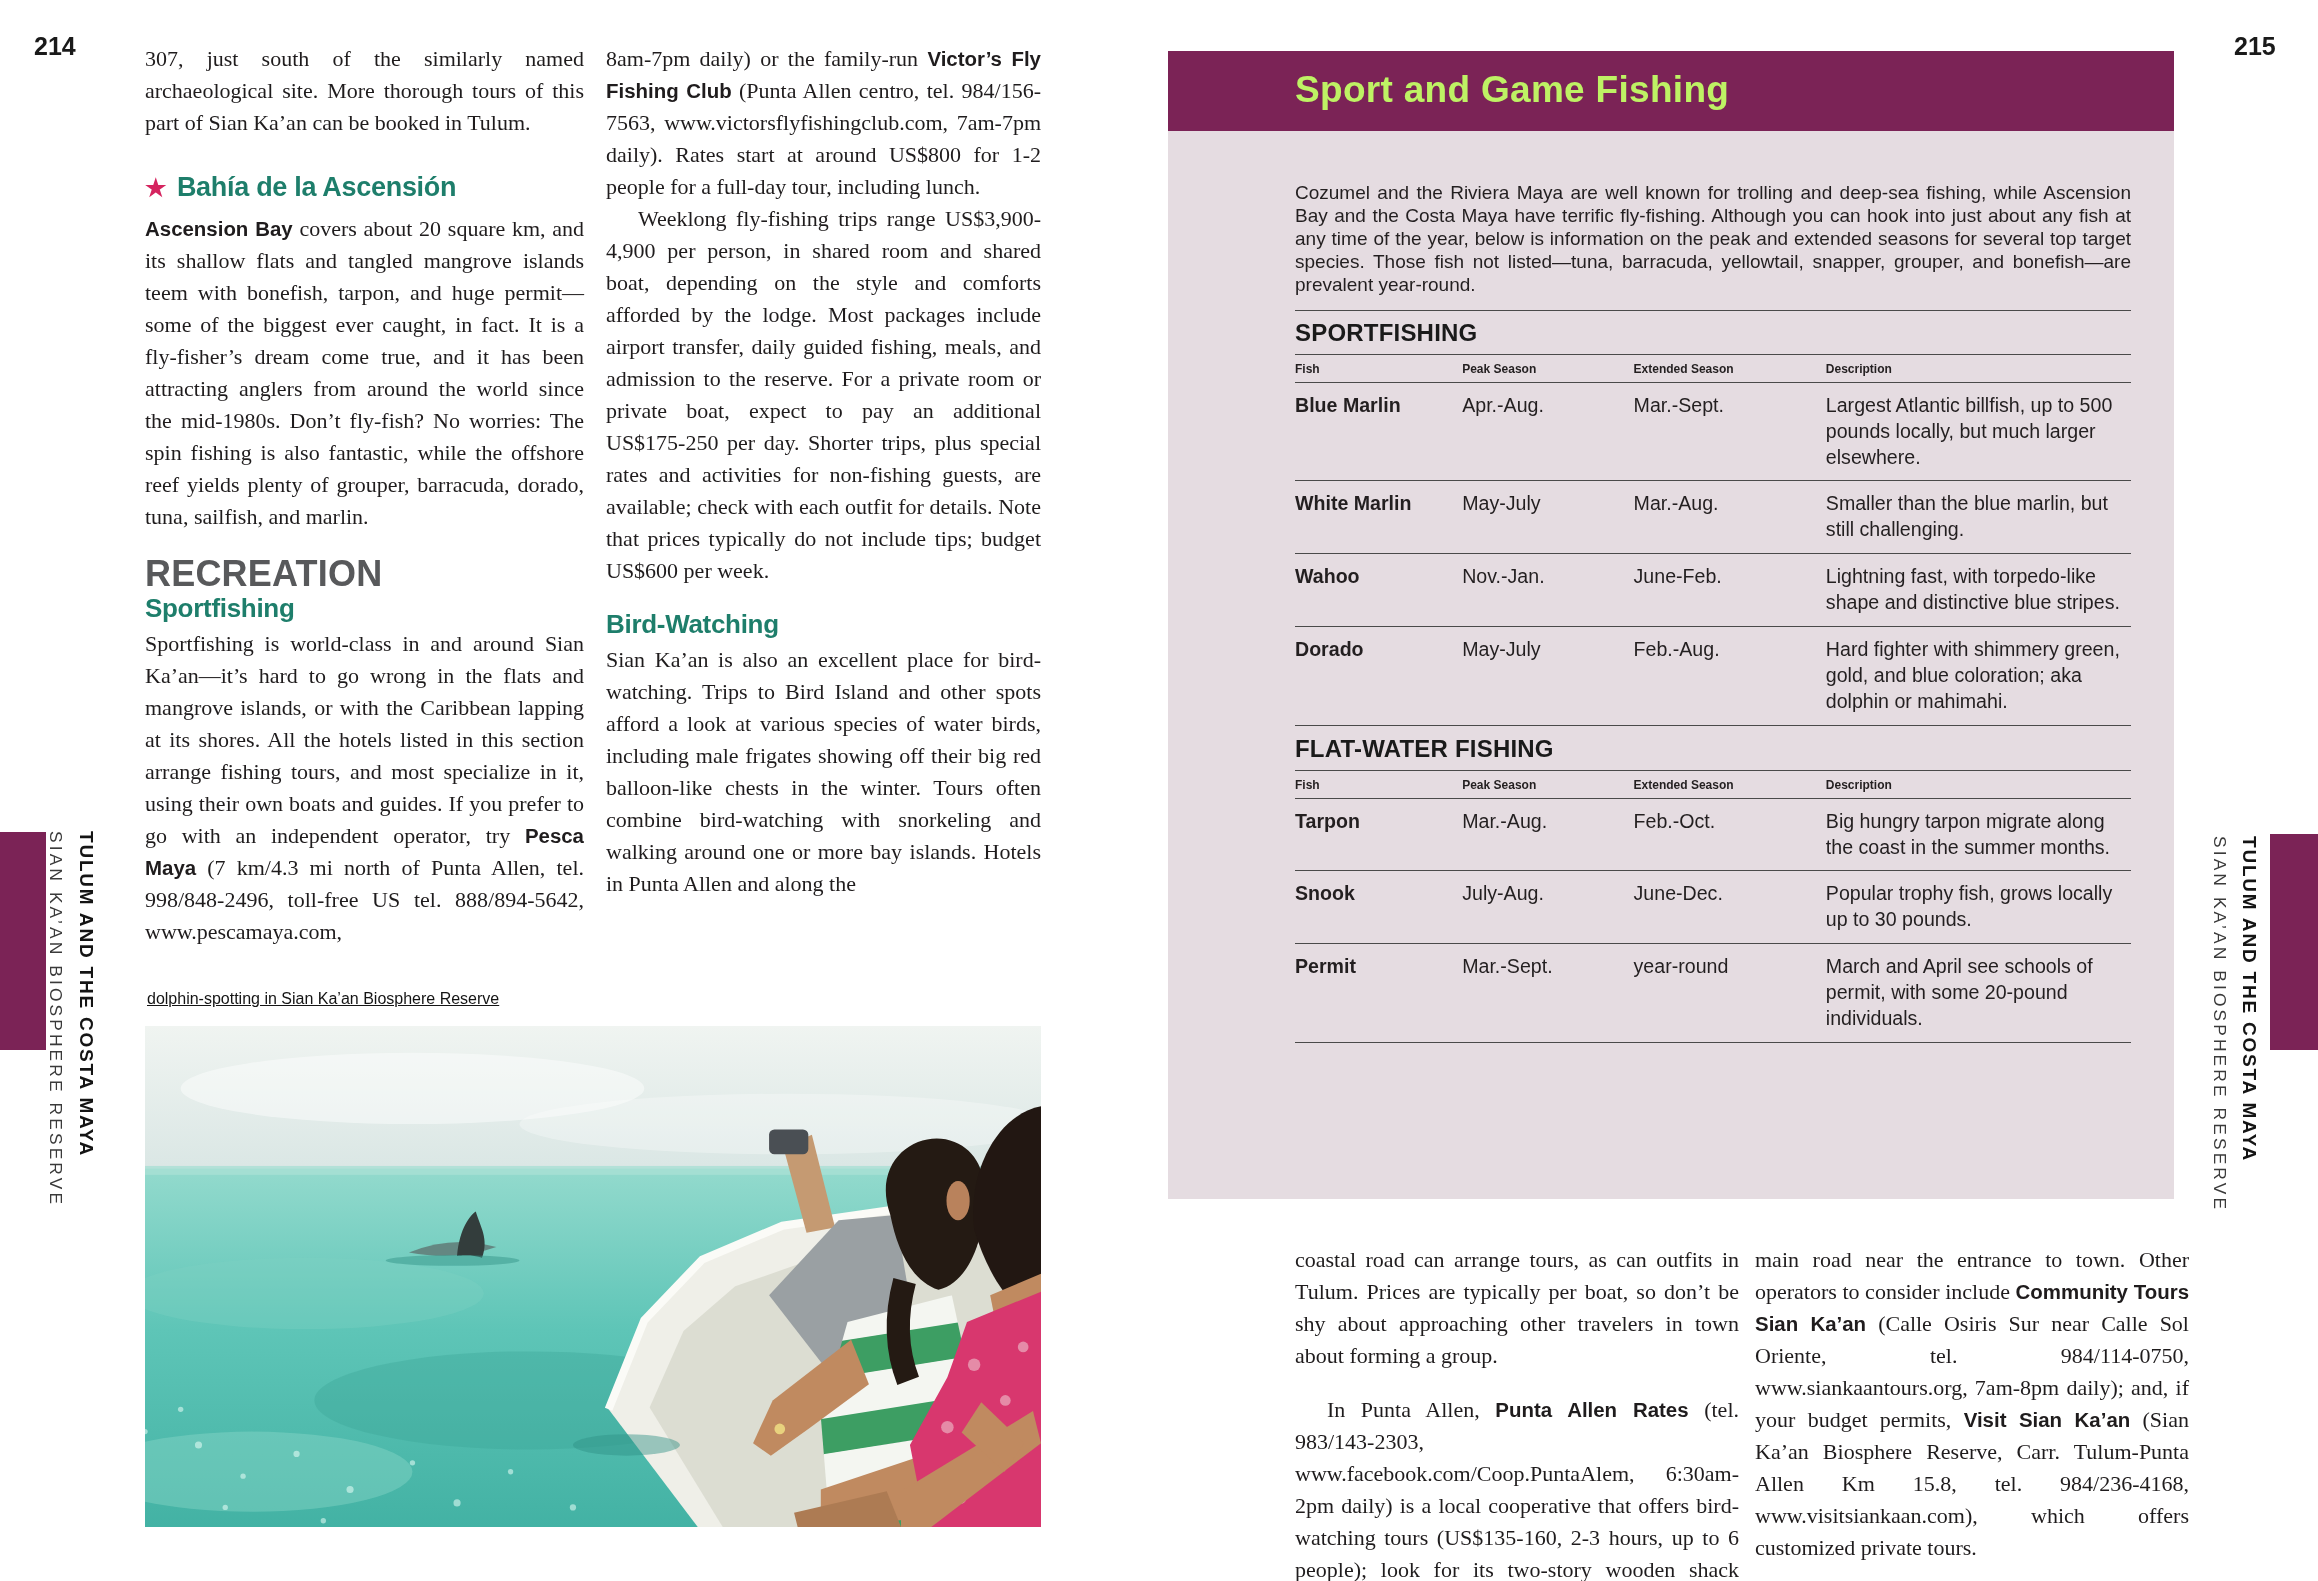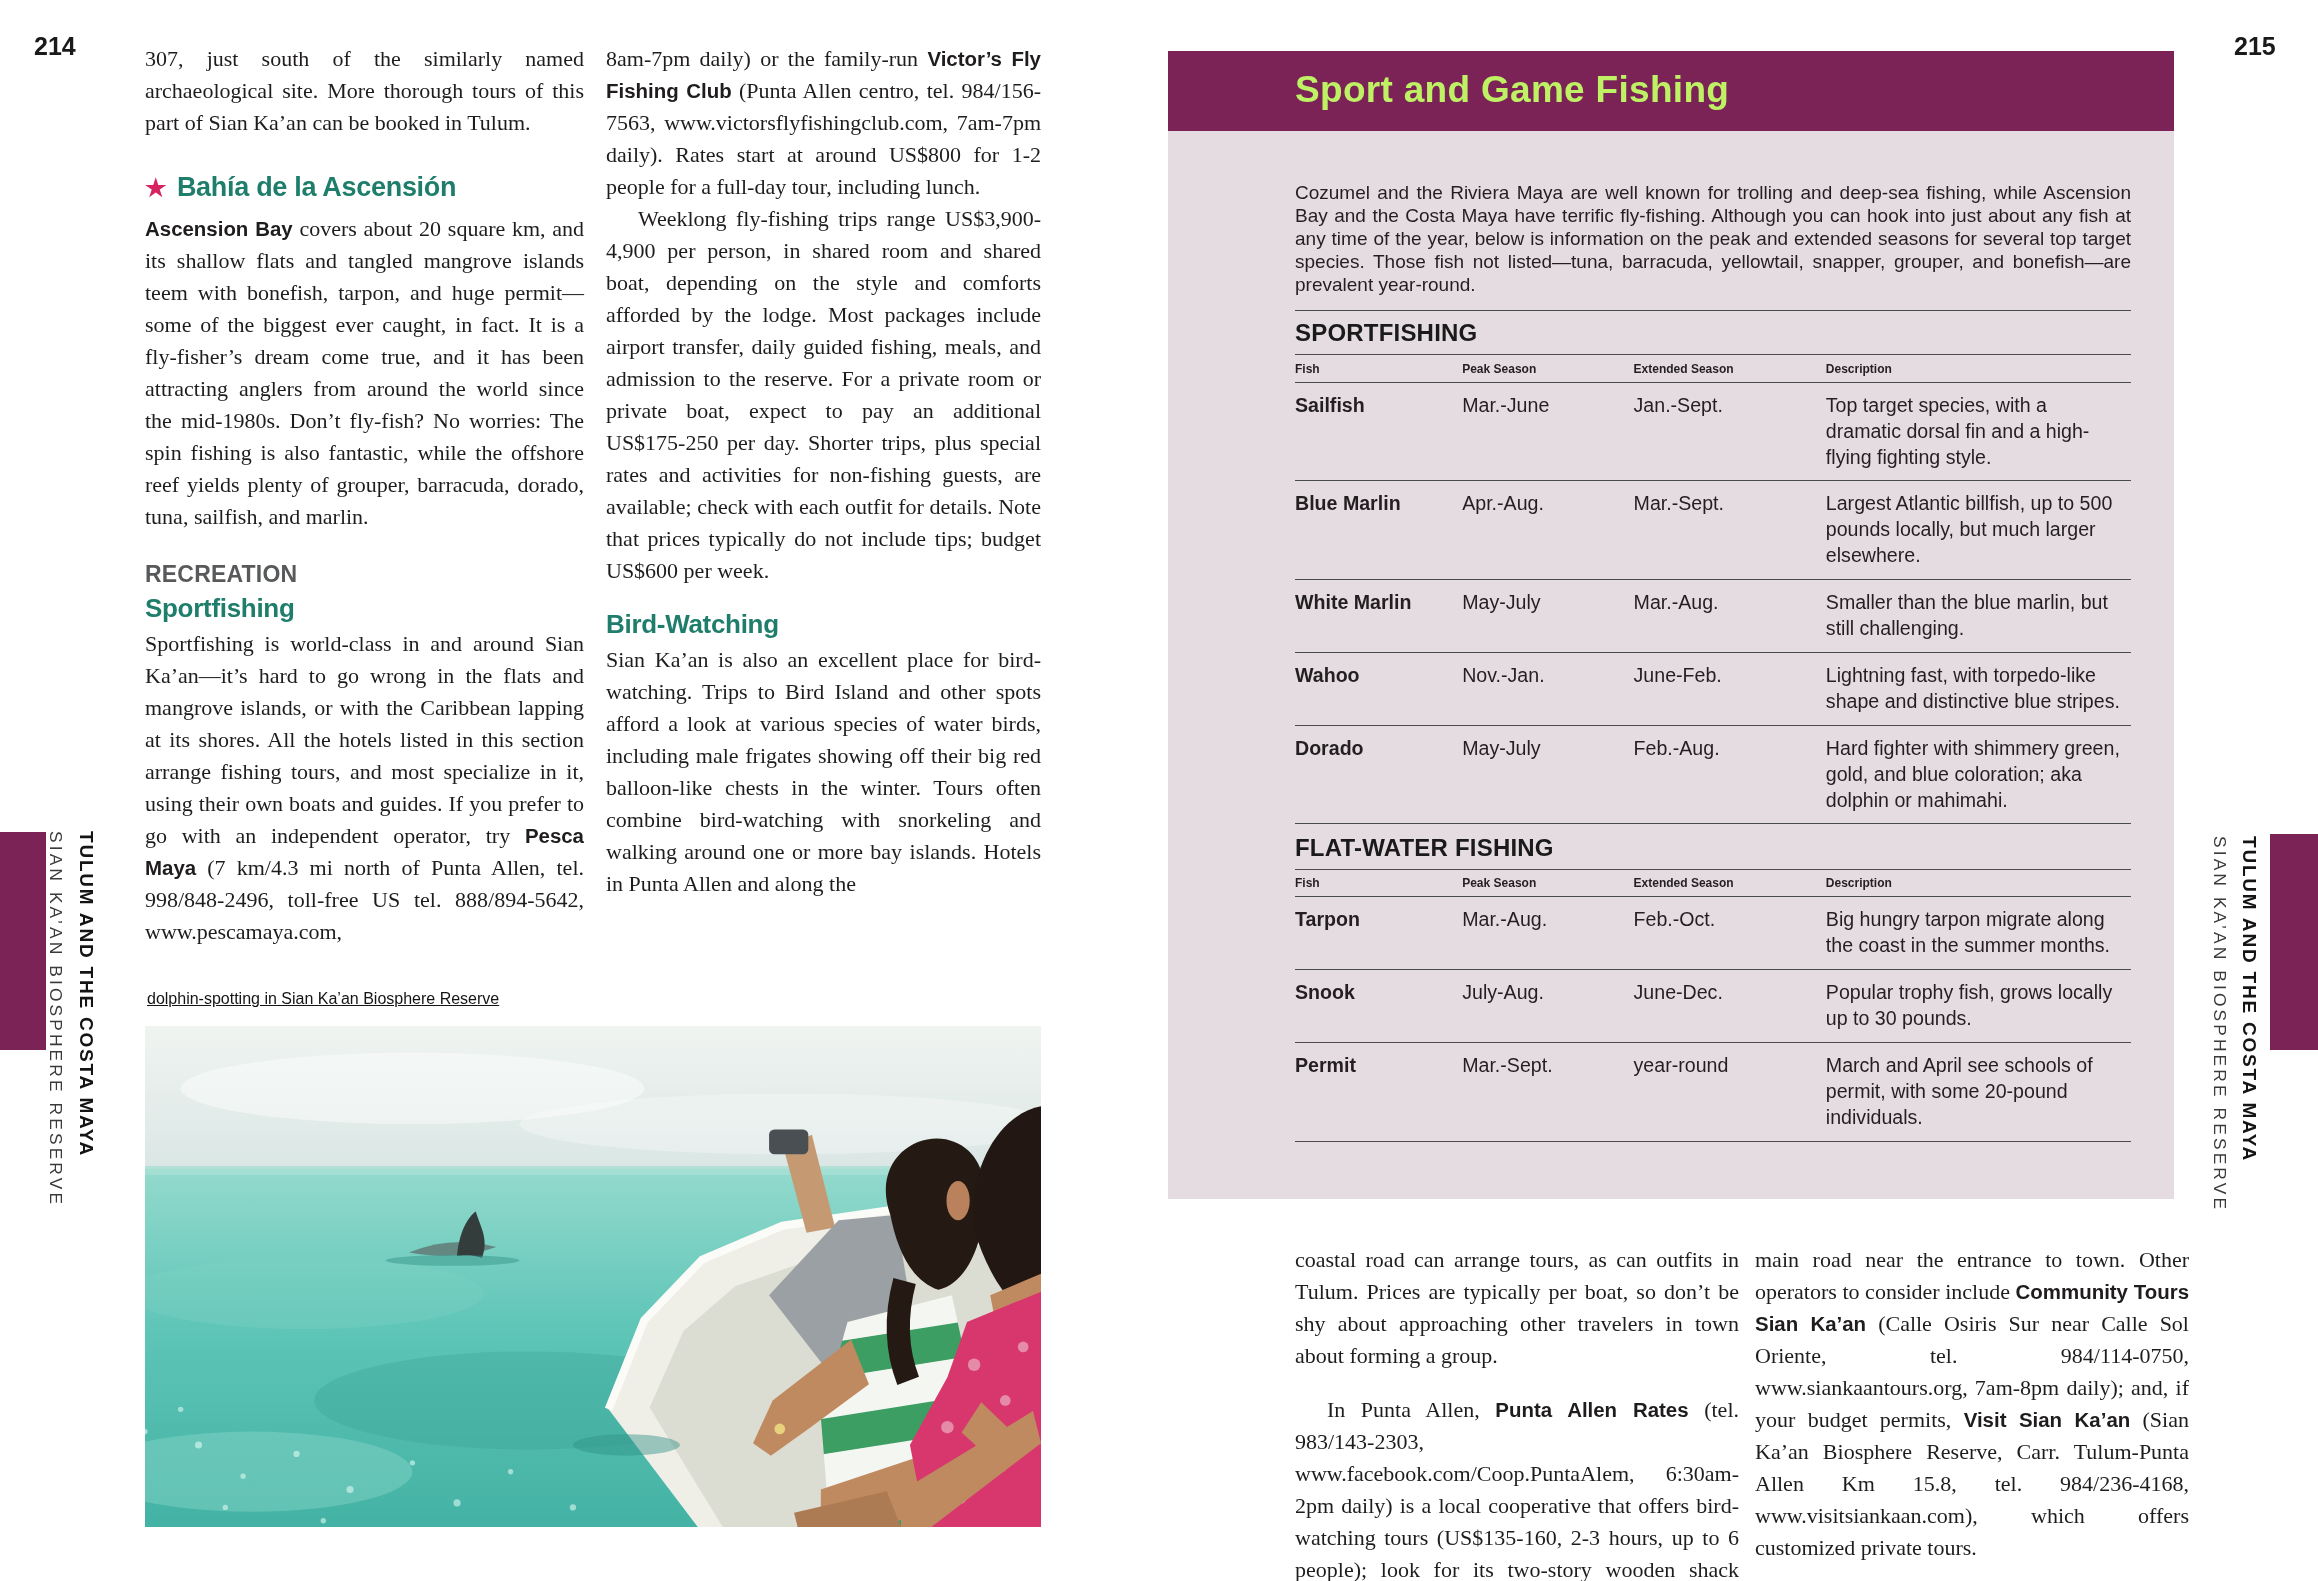--- a/index.html
+++ b/index.html
@@ -13,21 +13,21 @@
   .col{position:absolute;top:43px;font-size:22px;line-height:32px;text-align:justify;}
   #l-col1{left:145px;width:439px;}
   #l-col2{left:606px;width:435px;}
   .col p{margin:0;}
   p.indent{text-indent:1.45em;}
   .b{font-family:"Liberation Sans",sans-serif;font-weight:700;font-size:0.93em;}
   h2.star-head{margin:30px 0 7.1px 0;font-family:"Liberation Sans",sans-serif;font-weight:700;
       font-size:27px;line-height:36px;color:#1e7e6b;letter-spacing:-0.3px;text-align:left;}
   h2.star-head .star{color:#d5245f;font-size:24px;margin-right:10.7px;}
   h2.gray-head{margin:23px 0 0 0;font-family:"Liberation Sans",sans-serif;font-weight:700;
-      font-size:23px;line-height:36px;color:#58595b;letter-spacing:0.2px;text-align:left;}
+      font-size:36px;line-height:36px;color:#58595b;letter-spacing:0.2px;text-align:left;}
   h3.teal-head{margin:0 0 3.6px 0;font-family:"Liberation Sans",sans-serif;font-weight:700;
       font-size:26px;line-height:32px;color:#1e7e6b;letter-spacing:-0.3px;text-align:left;}
   h3.teal-head.spaced{margin-top:21.4px;}
   
   #photo-caption{position:absolute;left:147px;top:990px;width:896px;
       font-family:"Liberation Sans",sans-serif;font-size:16px;color:#141414;text-decoration:underline;}
   #photo{position:absolute;left:145px;top:1026px;width:896px;height:501px;}
   
   #feature-bar{position:absolute;left:1168px;top:51px;width:1006px;height:80px;background:#7b2356;}
   #feature-bar .title{position:absolute;left:127px;top:18px;color:#bef264;
@@ -197,26 +197,20 @@
         <thead>
           <tr>
             <th>Fish</th>
             <th>Peak Season</th>
             <th>Extended Season</th>
             <th>Description</th>
           </tr>
         </thead>
         <tbody>
           <tr>
-            <td class="fish">Sailfish</td>
-            <td>Mar.-June</td>
-            <td>Jan.-Sept.</td>
-            <td>Top target species, with a dramatic dorsal fin and a high-flying fighting style.</td>
-          </tr>
-          <tr>
             <td class="fish">Blue Marlin</td>
             <td>Apr.-Aug.</td>
             <td>Mar.-Sept.</td>
             <td>Largest Atlantic billfish, up to 500 pounds locally, but much larger elsewhere.</td>
           </tr>
           <tr>
             <td class="fish">White Marlin</td>
             <td>May-July</td>
             <td>Mar.-Aug.</td>
             <td>Smaller than the blue marlin, but still challenging.</td>

